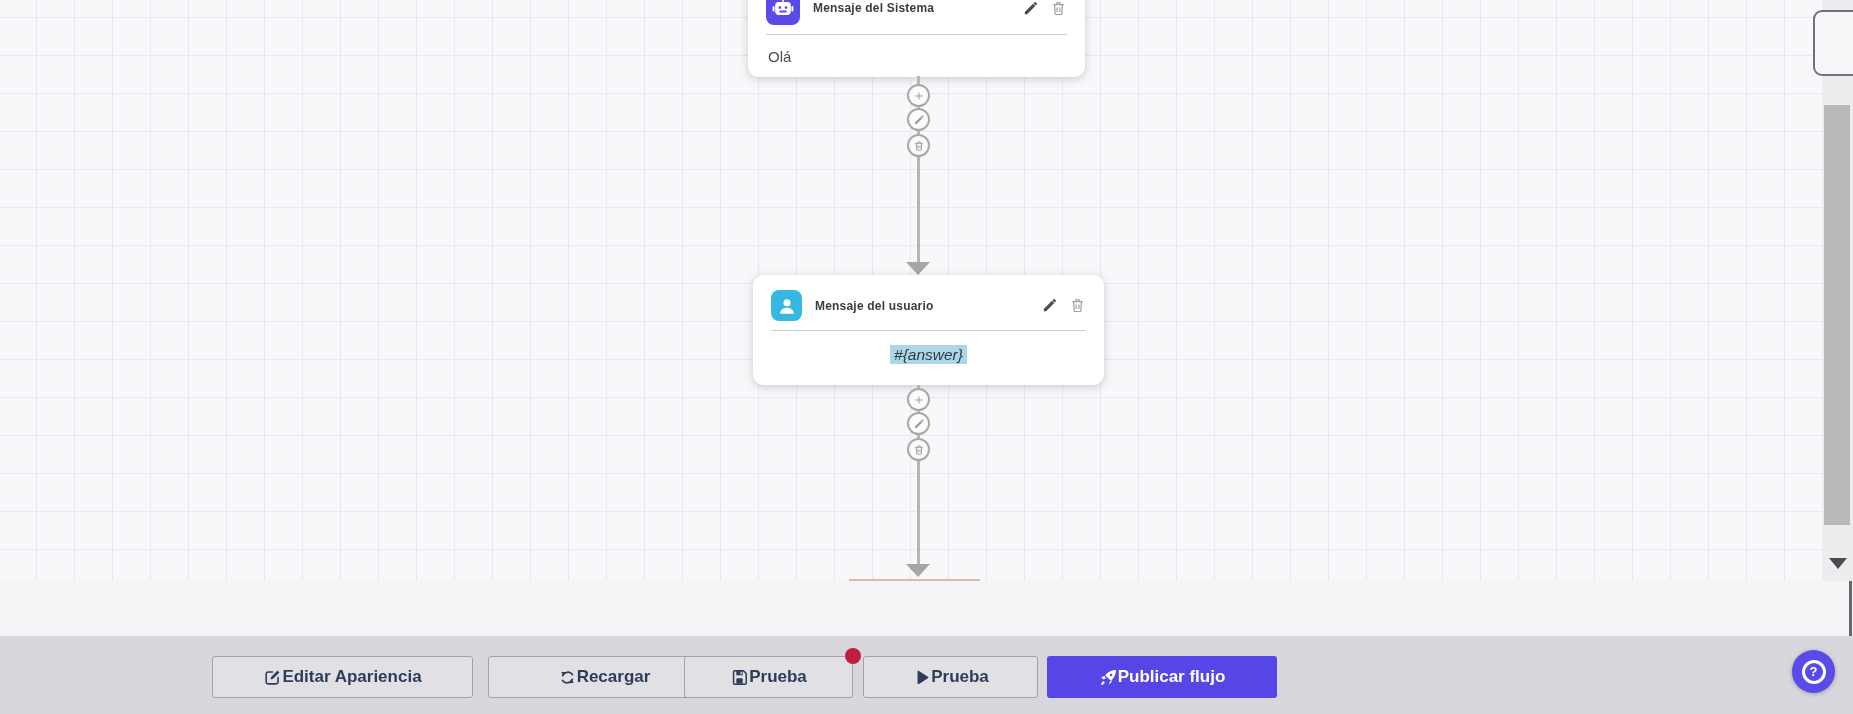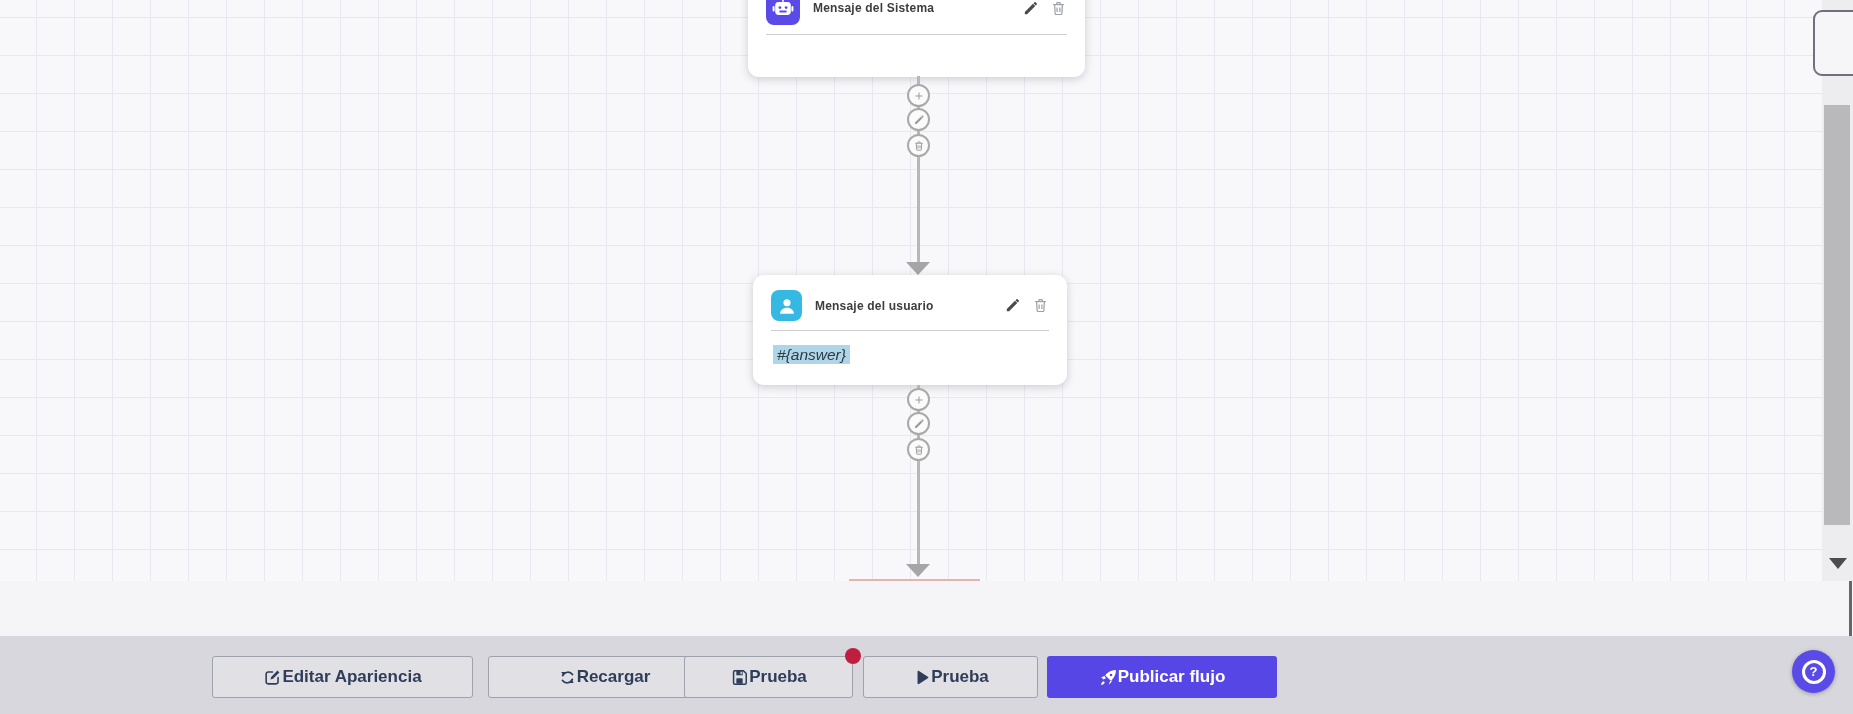--- a/index.html
+++ b/index.html
@@ -17,21 +17,21 @@
         box-shadow:0 2px 8px rgba(90,90,110,.28);box-sizing:border-box;padding:0 18px;}
   .node-header{display:flex;align-items:center;gap:13px;padding-top:15px;}
   .node-icon{width:34px;height:34px;border-radius:8px;display:flex;align-items:center;justify-content:center;flex:none;}
   .node-icon.purple{background:#5a4be8;}
   .node-icon.cyan{background:#35b9e2;width:31px;height:31px;}
   .node-title{flex:1;font-size:12px;font-weight:700;color:#3d3d3d;letter-spacing:.2px;}
   .node-actions{display:flex;align-items:center;gap:11px;}
   .act{width:17px;height:17px;display:inline-flex;cursor:pointer;}
   .node-divider{border-top:1px solid #cfcfcf;margin-top:9px;}
   .node-body{font-size:15px;color:#4c4c4c;padding:13px 2px 0 2px;}
-  .node-body.centered{text-align:left;padding-top:15px;}
+  .node-body.centered{text-align:center;padding-top:15px;}
   .var-chip{background:#aed5e8;font-style:italic;font-size:15.5px;color:#2e3a42;padding:1px 4px;}
 
   .vline{position:absolute;width:3px;background:#b7b7b7;}
   .arrow-down{position:absolute;width:0;height:0;
     border-left:12px solid transparent;border-right:12px solid transparent;border-top:13px solid #a6a6a6;}
   .cbtn{position:absolute;width:23px;height:23px;border-radius:50%;background:#fbfbfb;
     border:2px solid #a9a9a9;box-sizing:border-box;display:flex;align-items:center;justify-content:center;cursor:pointer;}
   .cbtn svg{width:12px;height:12px;}
   .pink-line{position:absolute;height:2px;background:#e2b5b1;}
 
@@ -93,20 +93,21 @@
             <svg viewBox="0 0 24 24" fill="none" stroke="#9ba0a6" stroke-width="1.7">
               <path d="M4.5 6.5h15"></path>
                 <path d="M9.5 6.5V5a1.2 1.2 0 0 1 1.2-1.2h2.6A1.2 1.2 0 0 1 14.5 5v1.5"></path>
               <path d="M6.5 6.5l.8 13.2a1 1 0 0 0 1 .8h7.4a1 1 0 0 0 1-.8l.8-13.2"></path>
               <path d="M10 10.5v6.5M14 10.5v6.5"></path>
             </svg>
           </span>
         </span>
       </div>
       <div class="node-divider"></div>
+      <div class="node-body">Olá</div>
     </div>
 
     <div class="vline" style="left:917px;top:76px;height:188px;"></div>
     <div class="arrow-down" style="left:906px;top:262px;"></div>
     <div class="cbtn" style="left:907px;top:84px;">
       <svg viewBox="0 0 24 24" stroke="#9b9b9b" stroke-width="2" fill="none">
           <path d="M12 5v14M5 12h14"></path>
         </svg>
     </div>
     <div class="cbtn" style="left:907px;top:108px;">
@@ -116,21 +117,21 @@
     </div>
     <div class="cbtn" style="left:907px;top:134px;">
       <svg viewBox="0 0 24 24" fill="none" stroke="#9b9b9b" stroke-width="1.9">
         <path d="M4.5 6.5h15"></path>
           <path d="M9.5 6.5V5a1.2 1.2 0 0 1 1.2-1.2h2.6A1.2 1.2 0 0 1 14.5 5v1.5"></path>
         <path d="M6.5 6.5l.8 13.2a1 1 0 0 0 1 .8h7.4a1 1 0 0 0 1-.8l.8-13.2"></path>
           <path d="M10 10.5v6.5M14 10.5v6.5"></path>
       </svg>
     </div>
 
-    <div class="node" style="left:753px;top:275px;width:314px;height:110px;">
+    <div class="node" style="left:753px;top:275px;width:351px;height:110px;">
       <div class="node-header">
         <span class="node-icon cyan">
           <svg viewBox="0 0 24 24" width="22" height="22" fill="#fff">
             <circle cx="12" cy="8.4" r="3.9"></circle>
             <path d="M4.5 20.5c0-4.2 3.3-6.7 7.5-6.7s7.5 2.5 7.5 6.7z"></path>
           </svg>
         </span>
         <span class="node-title">Mensaje del usuario</span>
         <span class="node-actions">
           <span class="act">

